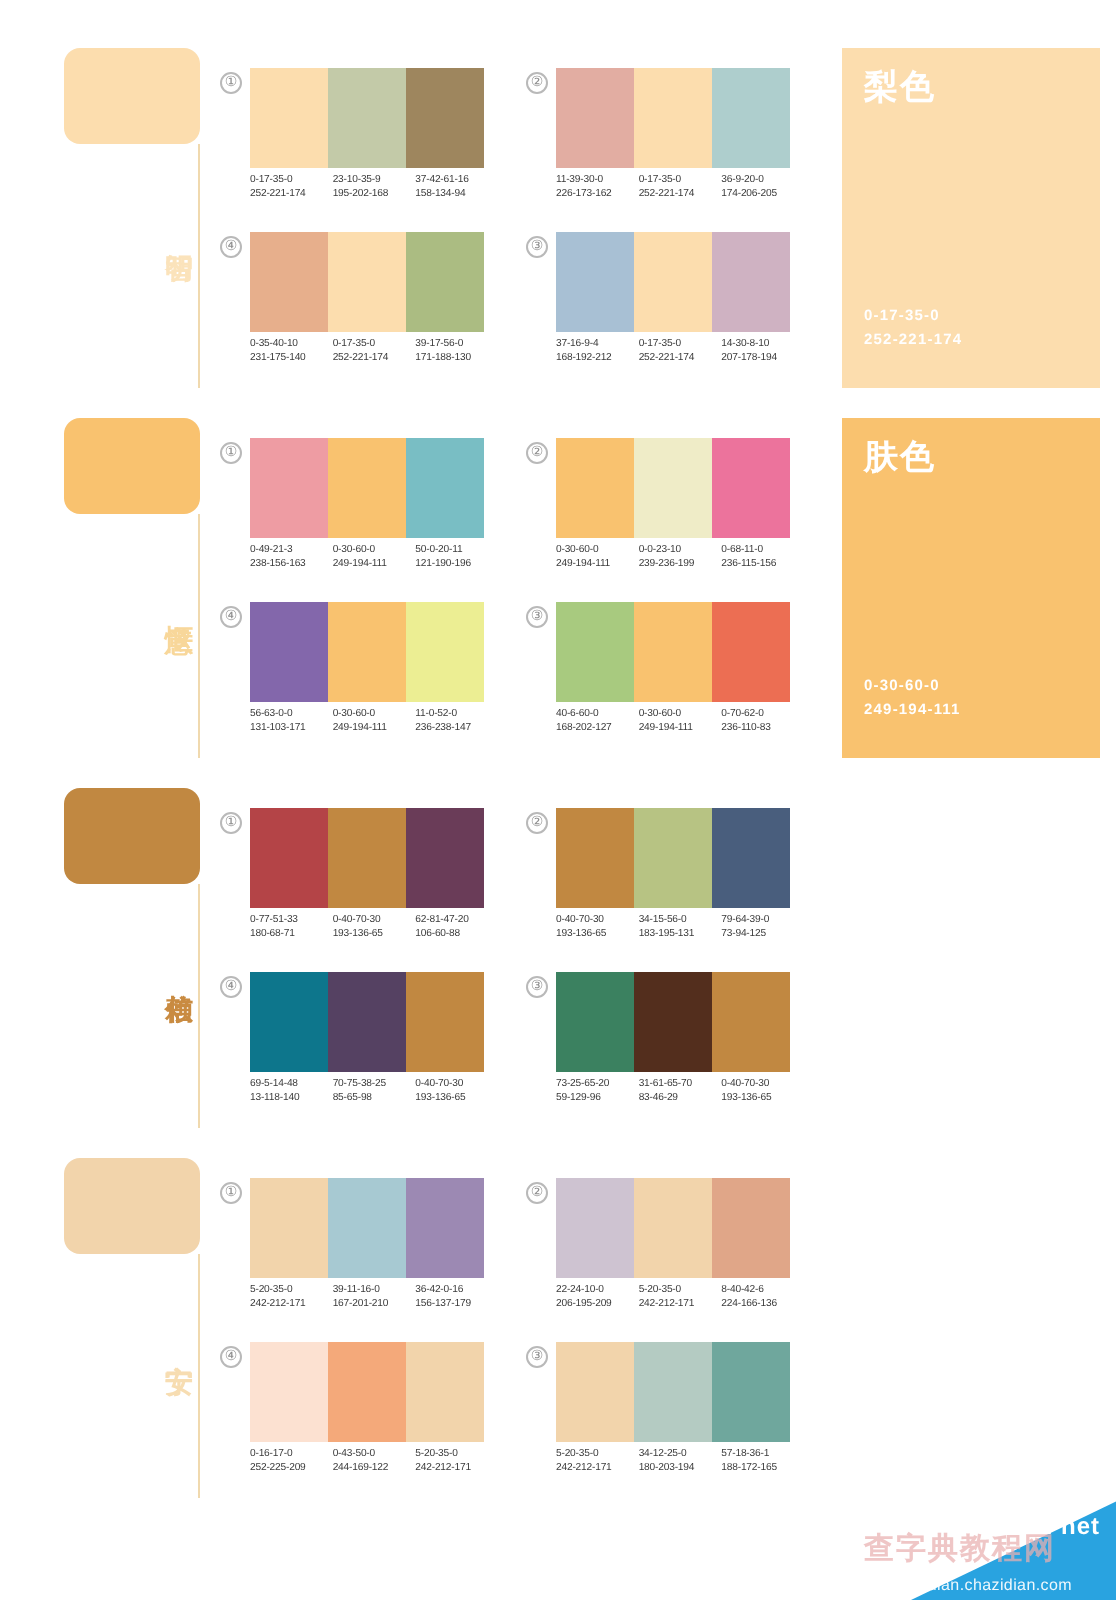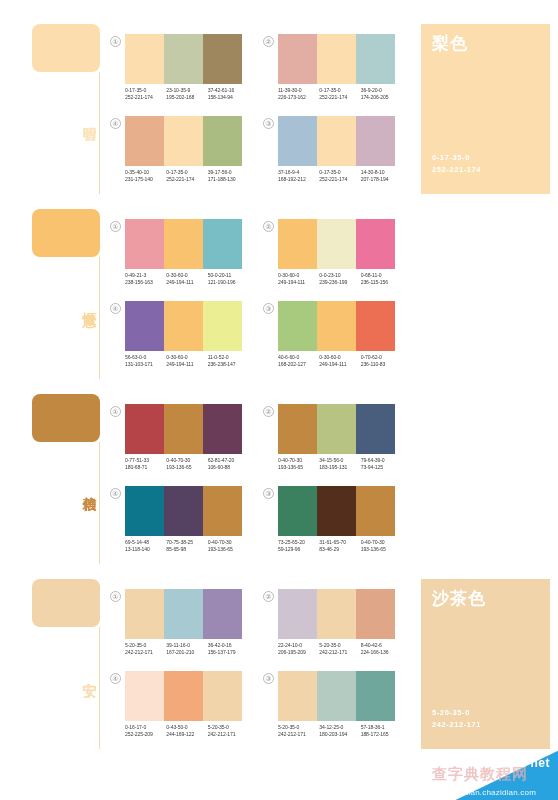--- a/index.html
+++ b/index.html
@@ -300,20 +300,25 @@
               <div>
                 <div class="cmyk">0-30-60-0</div>
                 <div class="rgb">249-194-111</div>
               </div>
               <div>
                 <div class="cmyk">0-70-62-0</div>
                 <div class="rgb">236-110-83</div>
               </div>
             </div>
           </div>
+          <div class="bigpanel" style="background: rgb(249, 194, 111);">
+            <div class="bp-name">肤色</div>
+            <div class="bp-cmyk">0-30-60-0</div>
+            <div class="bp-rgb">249-194-111</div>
+          </div>
         </div>
       </div>
       <div class="section" style="top: 382px;">
         <div class="sec-inner">
           <div class="leftcol">
             <div class="leftswatch" style="background: rgb(193, 136, 65);"></div>
             <div class="vline"></div>
             <div class="keyword" style="color: rgb(201, 139, 65);">信赖</div>
           </div>
           <div class="group" style="left: 110px; top: 22px;">
@@ -494,25 +499,20 @@
               <div>
                 <div class="cmyk">34-12-25-0</div>
                 <div class="rgb">180-203-194</div>
               </div>
               <div>
                 <div class="cmyk">57-18-36-1</div>
                 <div class="rgb">188-172-165</div>
               </div>
             </div>
           </div>
-          <div class="bigpanel" style="background: rgb(242, 212, 171);">
-            <div class="bp-name">沙茶色</div>
-            <div class="bp-cmyk">5-20-35-0</div>
-            <div class="bp-rgb">242-212-171</div>
-          </div>
         </div>
       </div>
     </div>
 
   <div class="wm-corner">
     <div class="wm-tri"></div>
     <div class="wm-jb">jb51. net</div>
     <div class="wm-cn">查字典教程网</div>
     <div class="wm-url">chazidian.chazidian.com</div>
   </div>

